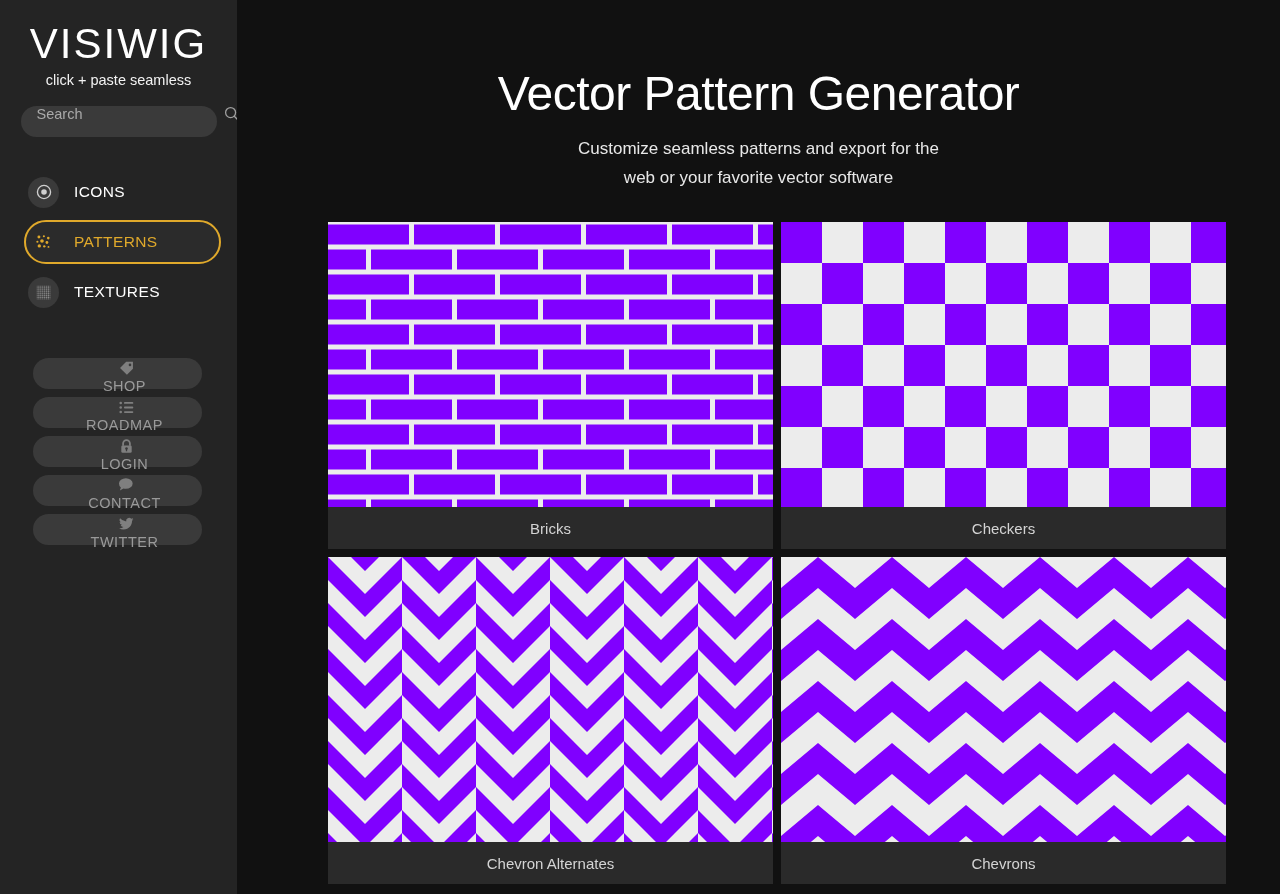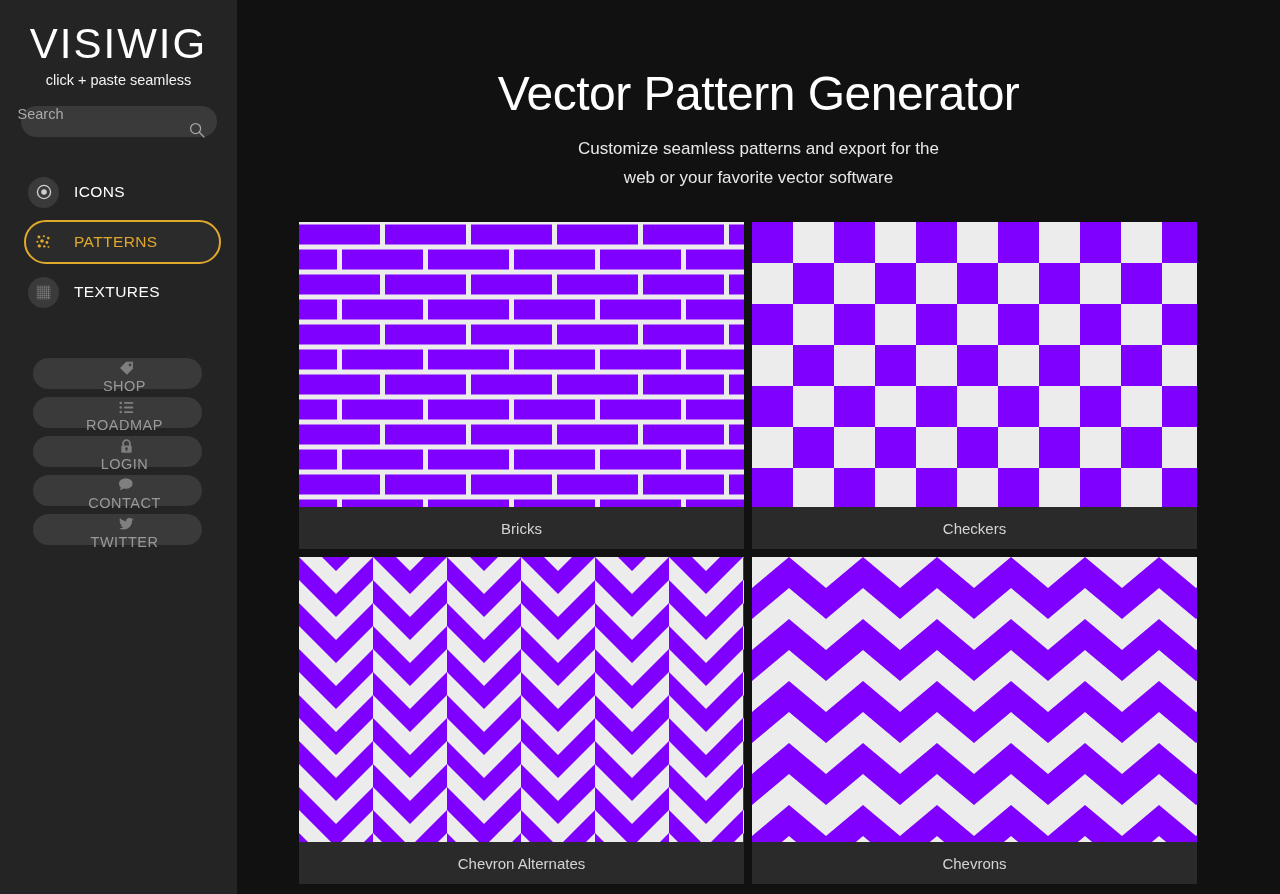--- a/index.html
+++ b/index.html
@@ -51,24 +51,23 @@
   }
 
   
   .search-box {
     margin: 18px auto 0 auto;
     width: 196px;
     height: 31px;
     border-radius: 16px;
     background: #3a3a3a;
     display: flex;
-    align-items: flex-end;
+    align-items: flex-start;
     padding: 0 12px 0 16px;
     cursor: text;
-    flex-direction: column;
   }
   .search-box input {
     flex: 1 1 auto;
     background: transparent;
     border: none;
     outline: none;
     color: #cfcfcf;
     font-size: 14.5px;
     font-family: "Liberation Sans", sans-serif;
   }
@@ -157,21 +156,21 @@
     margin-top: 13px;
     font-size: 17px;
     color: #e8e8e8;
     line-height: 1.72;
     font-weight: 400;
   }
 
   
   .pattern-grid {
     position: absolute;
-    left: 62px;
+    left: 91px;
     top: 222px;
     width: 902px;
     display: grid;
     grid-template-columns: 445px 445px;
     column-gap: 12px;
     row-gap: 12px;
     gap: 8px;
   }
   .pattern-card {
     width: 445px;

